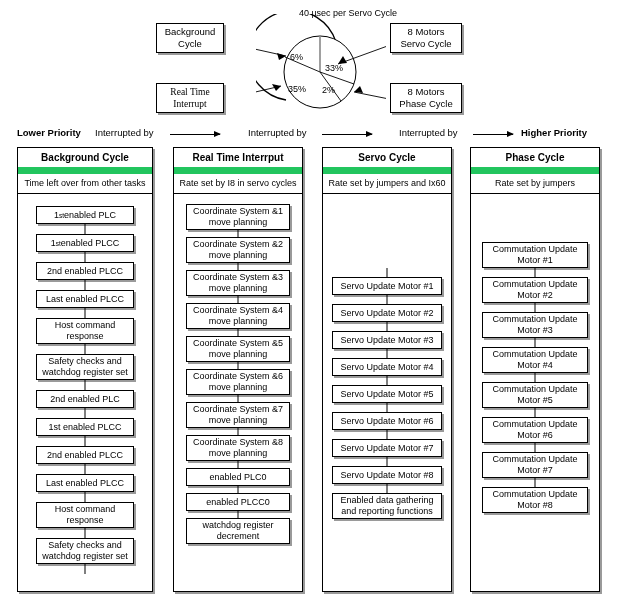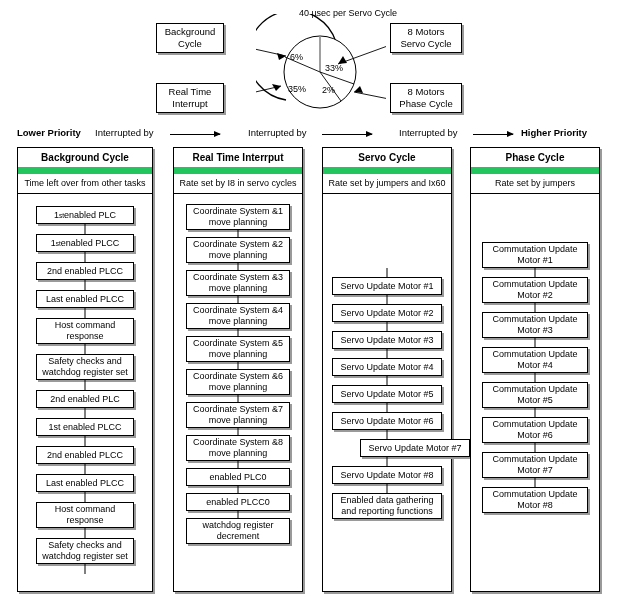--- a/index.html
+++ b/index.html
@@ -32,21 +32,21 @@
     font-size: 9.5px;
     line-height: 12px;
     text-align: center;
     display: flex;
     flex-direction: column;
     align-items: center;
     justify-content: center;
     box-sizing: border-box;
   }
   #box-background-cycle { left: 156px; top: 23px;  width: 68px; height: 30px; }
-  #box-real-time        { left: 156px; top: 83px;  width: 68px; height: 30px; }
+  #box-real-time        { left: 156px; top: 83px;  width: 68px; height: 30px; font-family: Liberation Serif, serif; }
   #box-servo-motors     { left: 390px; top: 23px;  width: 72px; height: 30px; }
   #box-phase-motors     { left: 390px; top: 83px;  width: 72px; height: 30px; }
 
   .cycle-caption {
     position: absolute;
     left: 268px;
     top: 8px;
     width: 160px;
     text-align: center;
     font-size: 9px;
@@ -292,21 +292,21 @@
         <div class="node" style="top: 110px; width: 110px; height: 18px;">Servo Update Motor #2</div>
         <div class="connector" style="top: 128px; height: 9px;"></div>
         <div class="node" style="top: 137px; width: 110px; height: 18px;">Servo Update Motor #3</div>
         <div class="connector" style="top: 155px; height: 9px;"></div>
         <div class="node" style="top: 164px; width: 110px; height: 18px;">Servo Update Motor #4</div>
         <div class="connector" style="top: 182px; height: 9px;"></div>
         <div class="node" style="top: 191px; width: 110px; height: 18px;">Servo Update Motor #5</div>
         <div class="connector" style="top: 209px; height: 9px;"></div>
         <div class="node" style="top: 218px; width: 110px; height: 18px;">Servo Update Motor #6</div>
         <div class="connector" style="top: 236px; height: 9px;"></div>
-        <div class="node" style="top: 245px; width: 110px; height: 18px; margin-left: 28px;">Servo Update Motor #7</div>
+        <div class="node" style="top: 245px; width: 110px; height: 18px;">Servo Update Motor #7</div>
         <div class="connector" style="top: 263px; height: 9px;"></div>
         <div class="node" style="top: 272px; width: 110px; height: 18px;">Servo Update Motor #8</div>
         <div class="connector" style="top: 290px; height: 9px;"></div>
         <div class="node" style="top: 299px; width: 110px; height: 26px;">Enabled data gathering<br>and reporting functions</div>
       </div>
   </div>
 
   <div class="column" id="col-4">
     <div class="col-title">Phase Cycle</div>
     <div class="col-sub">Rate set by jumpers</div>

